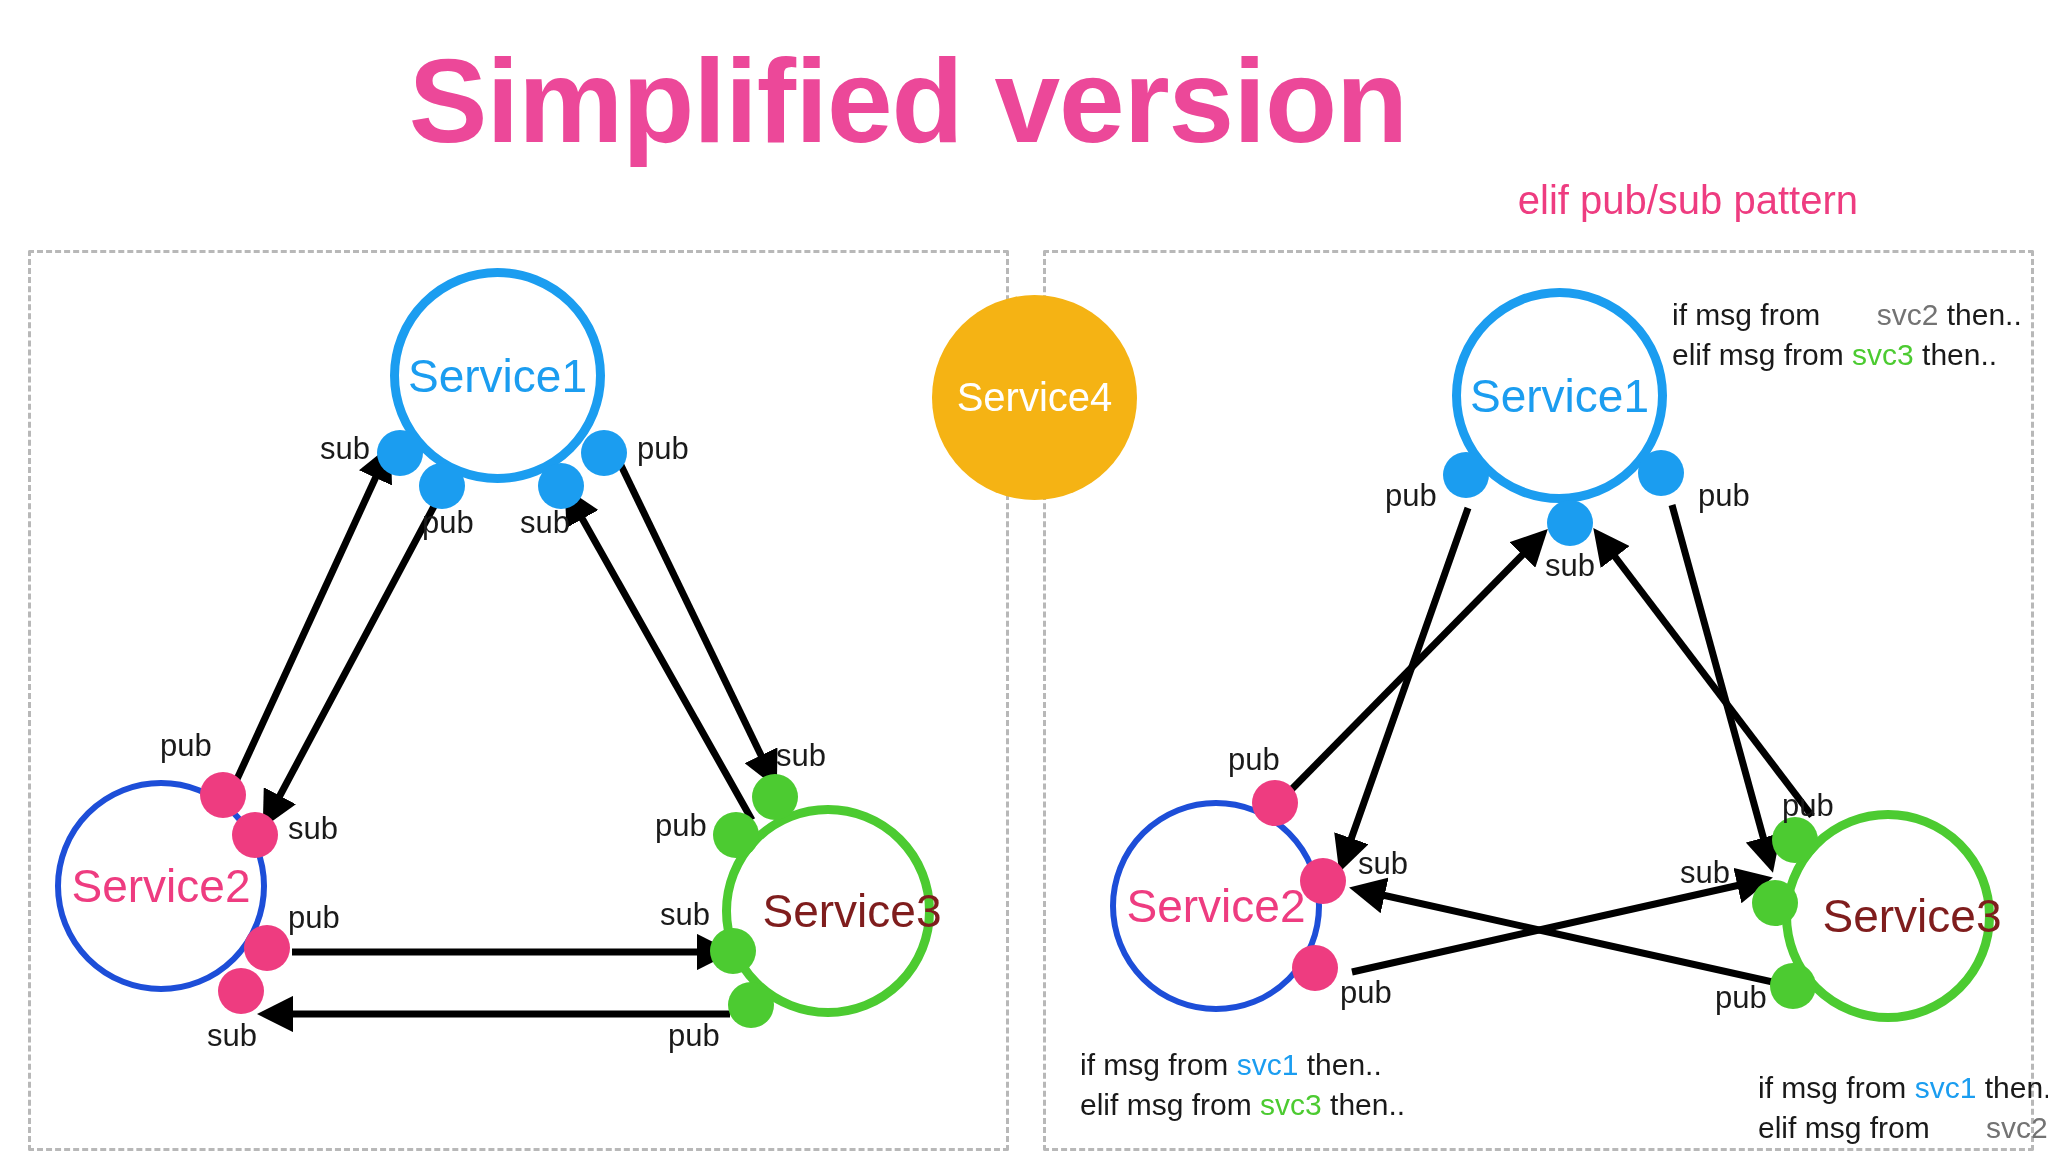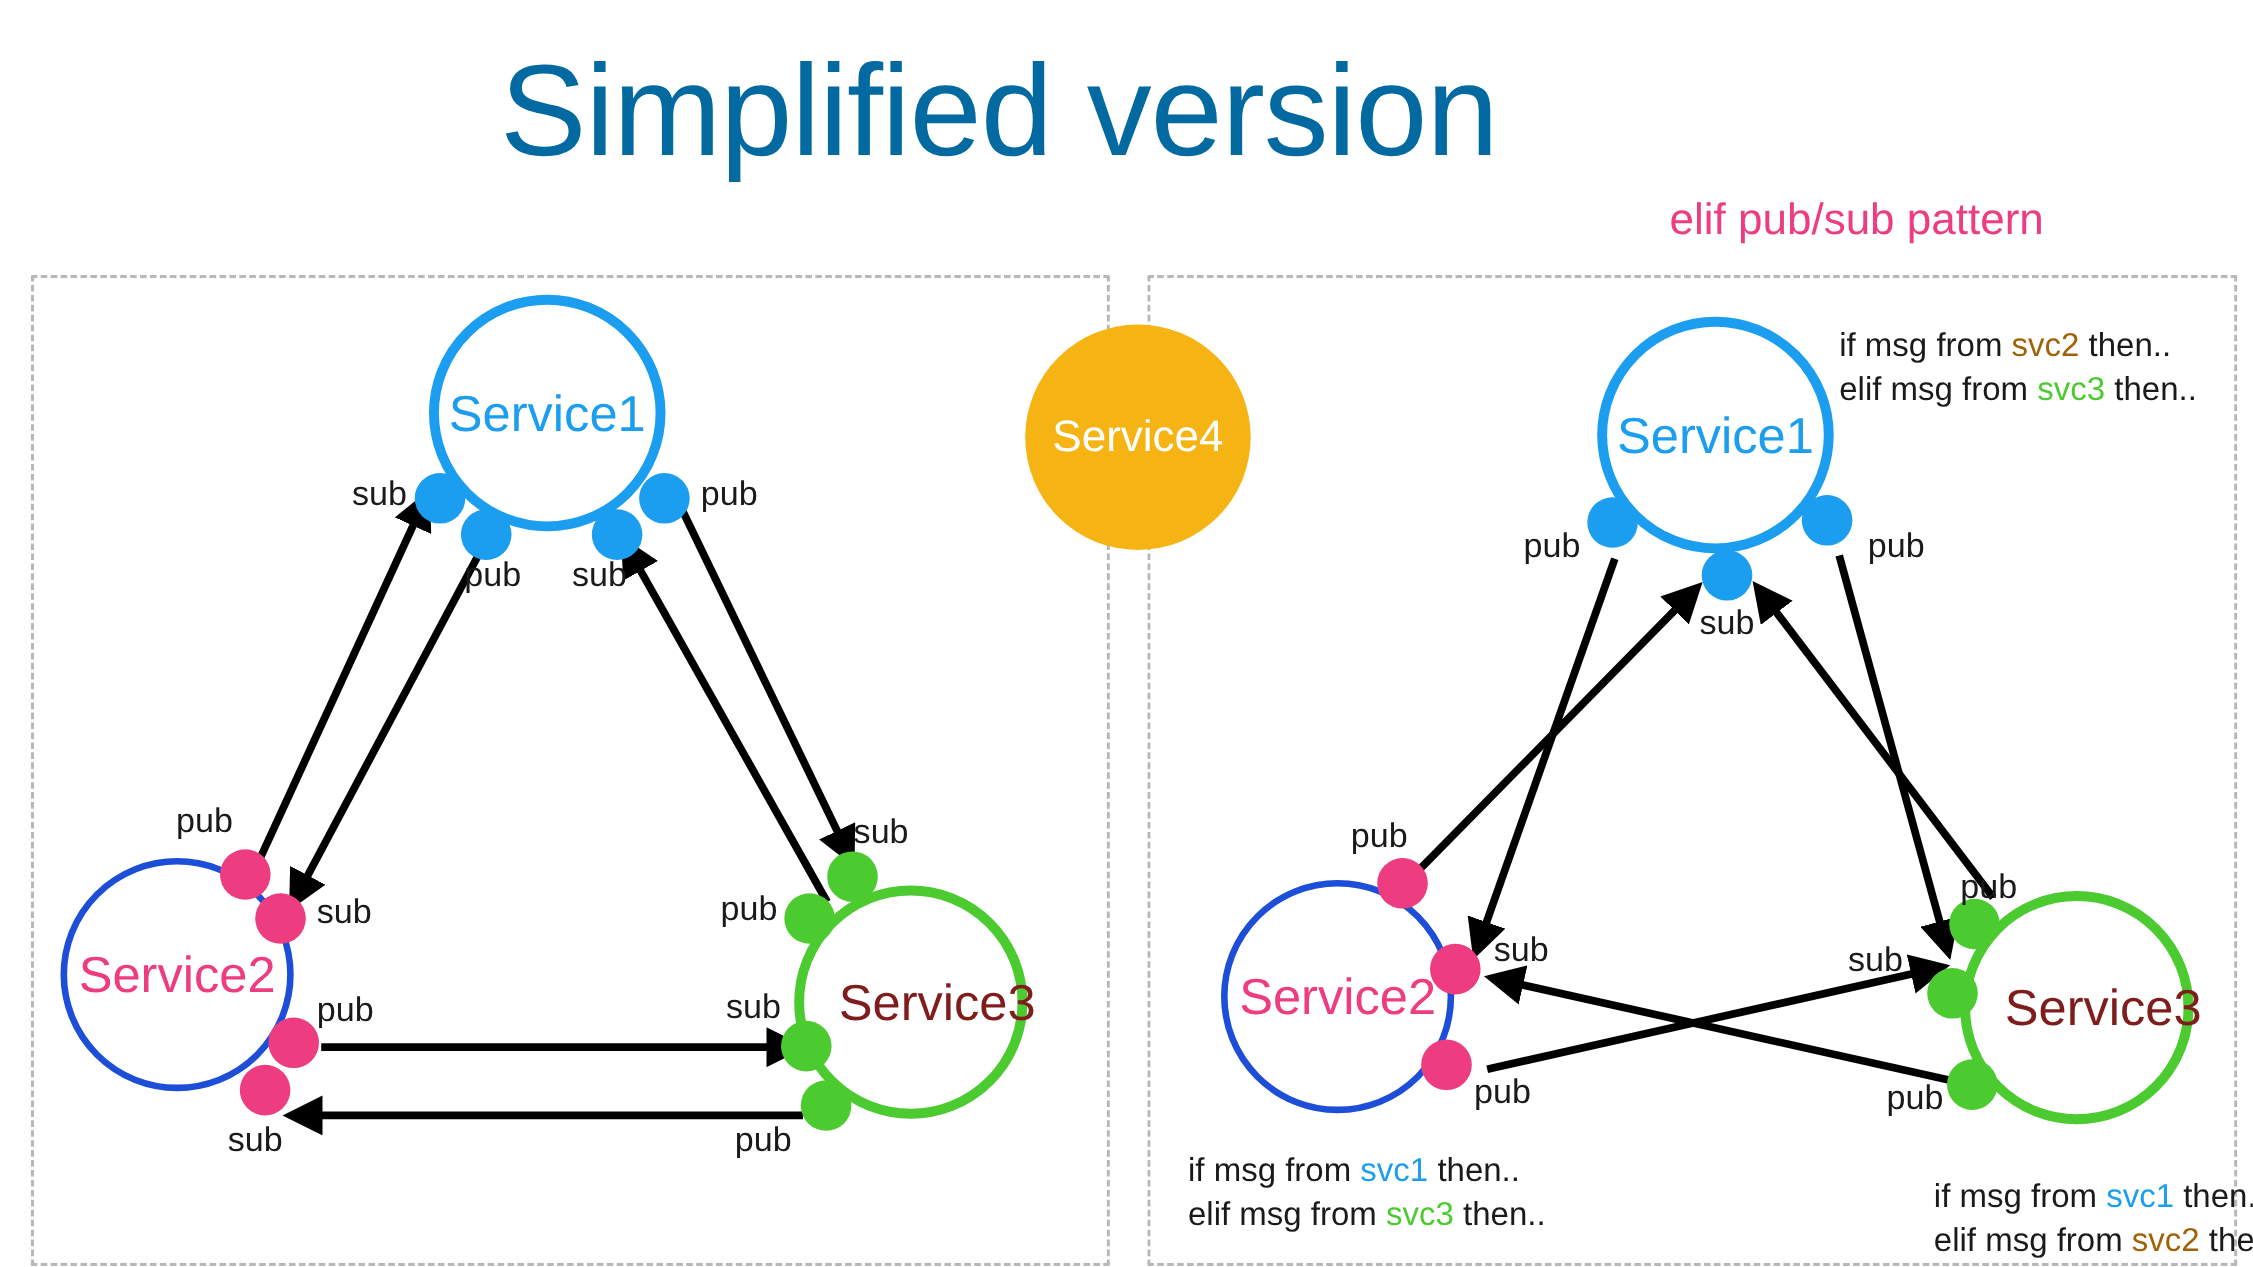--- a/index.html
+++ b/index.html
@@ -4,21 +4,21 @@
 <style>
   html,body{margin:0;padding:0;background:#fff;}
   body{width:2048px;height:1152px;position:relative;overflow:hidden;
        font-family:"Liberation Sans","DejaVu Sans",sans-serif;}
 
   #stage{position:absolute;left:0;top:0;width:2048px;height:1152px;}
 
   
   .title{
     position:absolute;left:0;top:40px;width:1816px;text-align:center;
-    font-size:118px;font-weight:400;letter-spacing:-1px;color:#0369a1;
+    font-size:118px;font-weight:700;letter-spacing:-1px;color:#ec4899;
     line-height:1.05;white-space:nowrap;
   }
   .subtitle{
     position:absolute;right:190px;top:178px;
     font-size:40px;font-weight:400;color:#EE3C80;white-space:nowrap;
   }
 
   
   .panel{
     position:absolute;border:3px dashed #B8B8B8;border-radius:2px;background:transparent;
@@ -50,21 +50,21 @@
   .port.pink {background:#EE3C80;}
   .port.green{background:#4CCB31;}
 
   
   .pslabel{position:absolute;font-size:31px;color:#1A1A1A;white-space:nowrap;}
 
   
   .codeblock{position:absolute;font-size:30px;color:#1A1A1A;line-height:1.33;white-space:nowrap;}
   .codeblock .l{display:block;}
   .svc1{color:#1B9DF0;}
-  .svc2{color:#a16207;}
+  .svc2{color:#737373;margin-left:48px;}
   .svc3{color:#4CCB31;}
 </style>
 </head>
 <body>
 
 <div id="stage">
 
   <div class="title">Simplified version</div>
   <div class="subtitle">elif pub/sub pattern</div>
 

